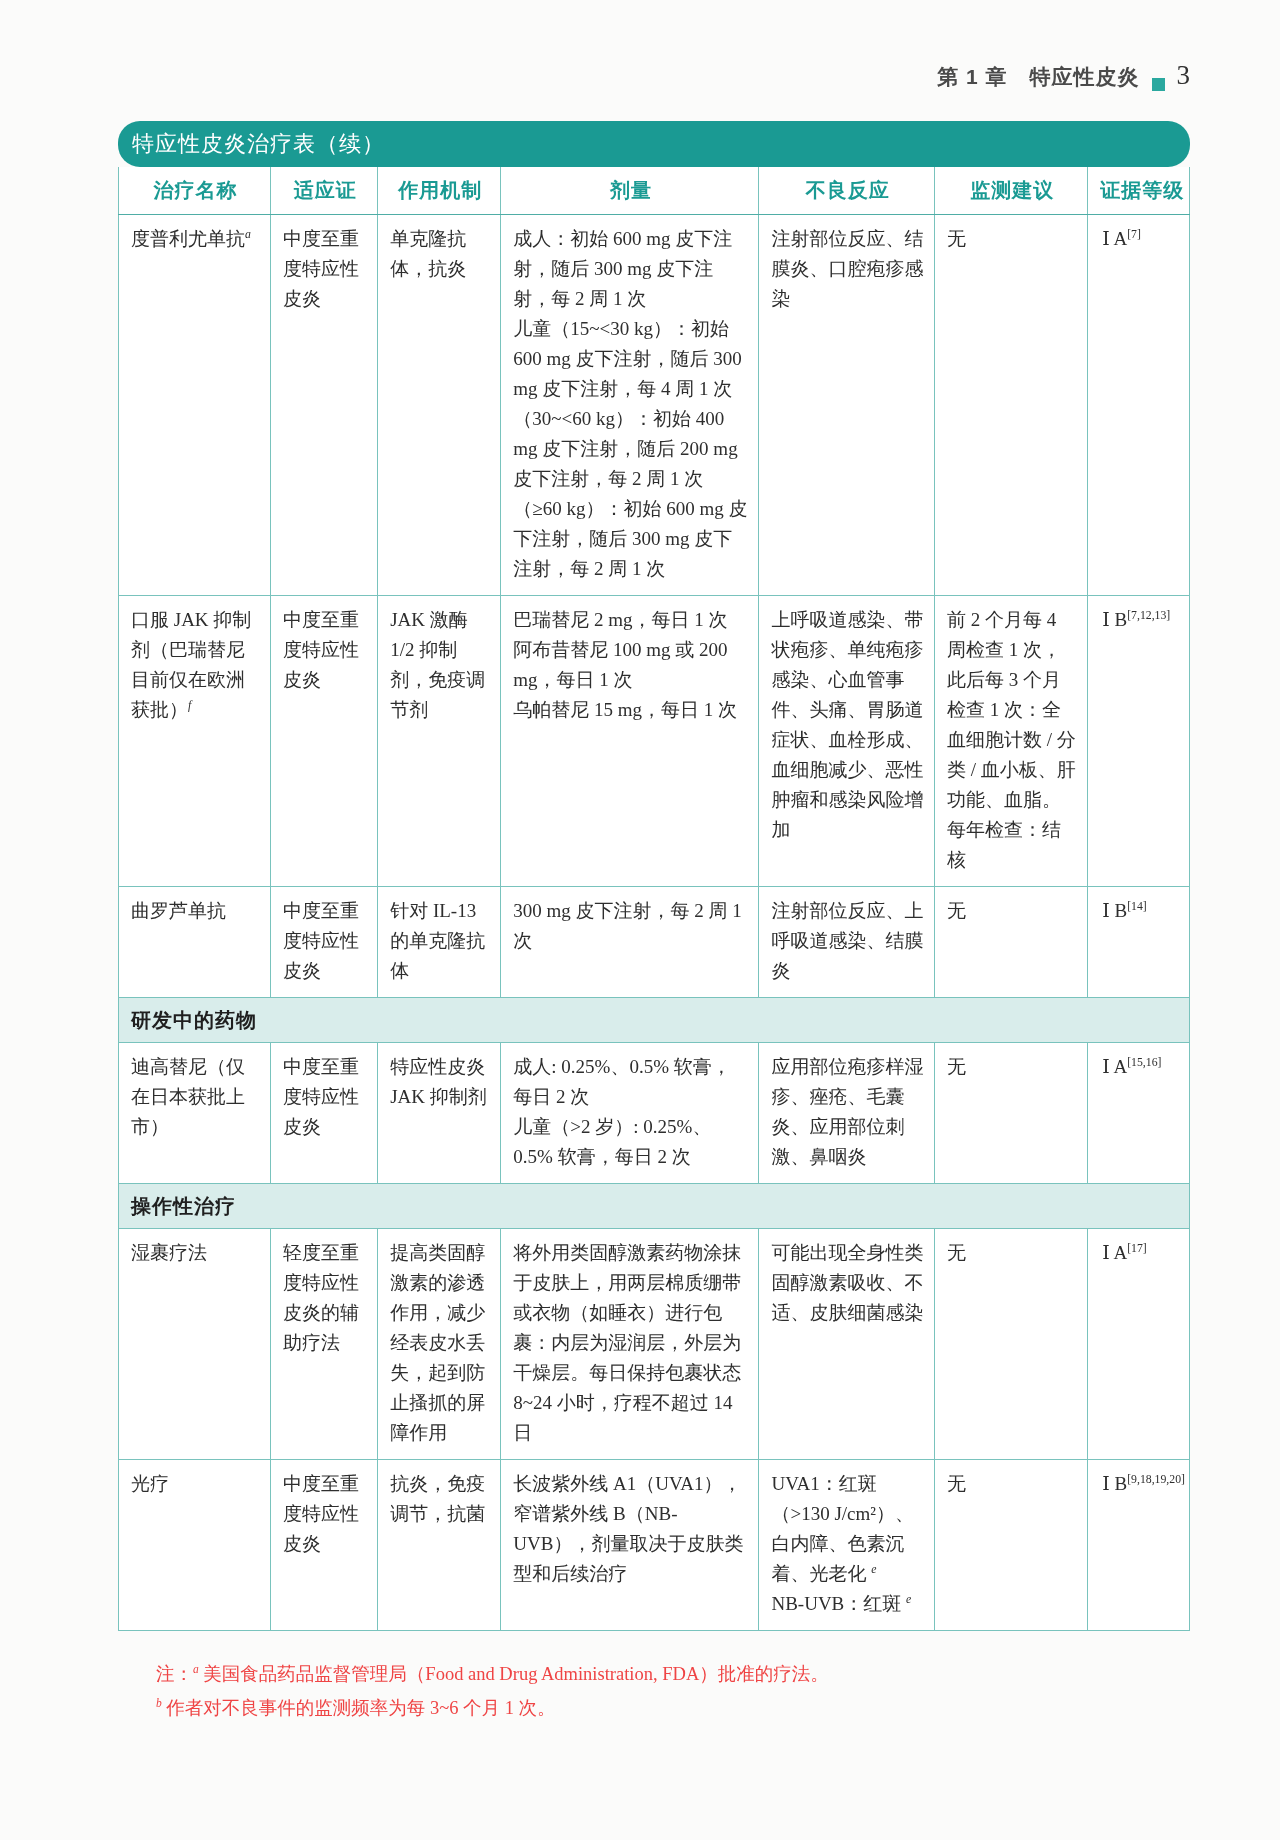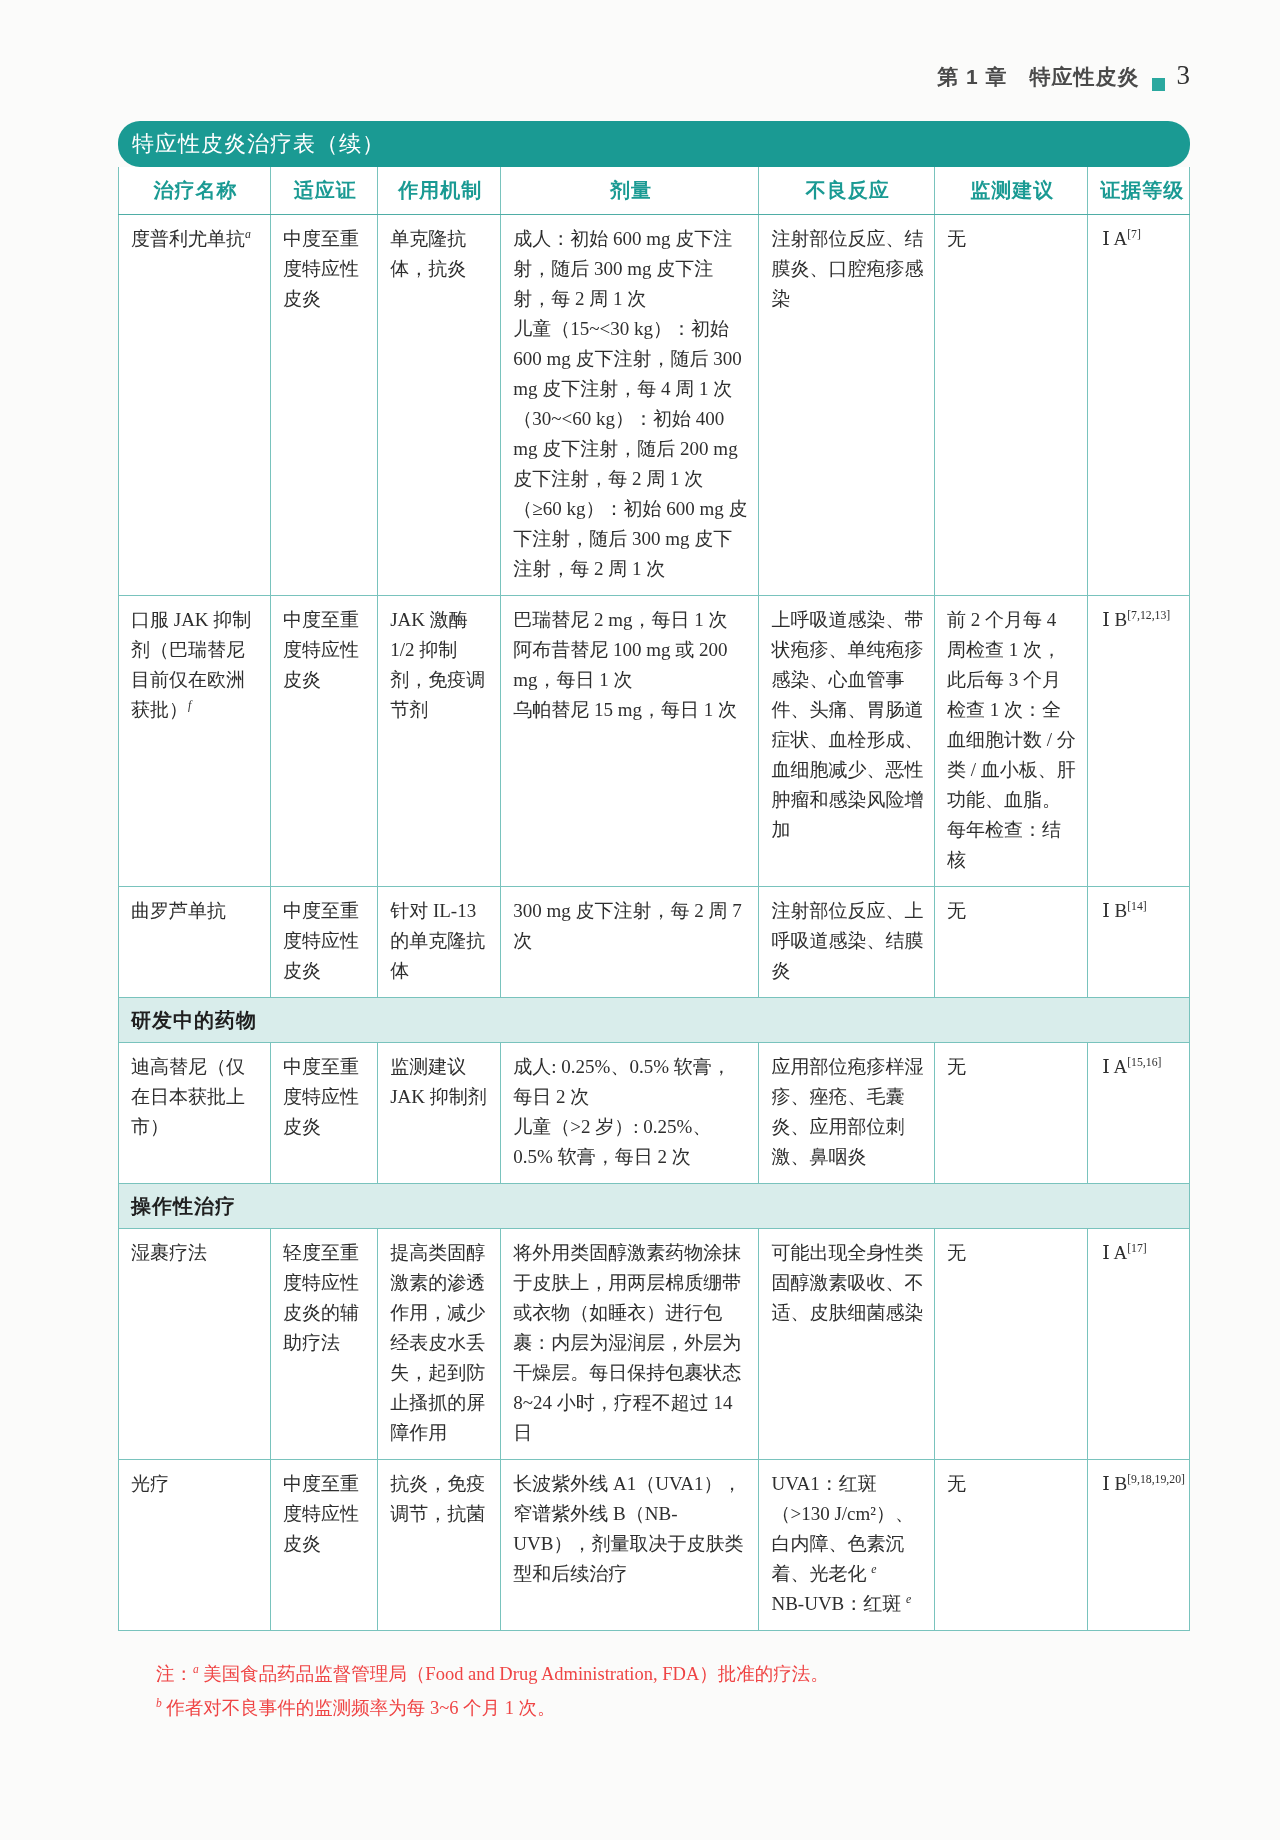--- a/index.html
+++ b/index.html
@@ -158,21 +158,21 @@
             <td>
               <div class="cell-line">曲罗芦单抗</div>
             </td>
             <td>
               <div class="cell-line">中度至重度特应性皮炎</div>
             </td>
             <td>
               <div class="cell-line">针对 IL-13 的单克隆抗体</div>
             </td>
             <td>
-              <div class="cell-line">300 mg 皮下注射，每 2 周 7 次</div>
+              <div class="cell-line">300 mg 皮下注射，每 2 周 1 次</div>
             </td>
             <td>
               <div class="cell-line">注射部位反应、上呼吸道感染、结膜炎</div>
             </td>
             <td>
               <div class="cell-line">无</div>
             </td>
             <td class="evidence">
               <div class="cell-line">Ⅰ B<sup>[14]</sup></div>
             </td>
@@ -181,21 +181,21 @@
             <td colspan="7">研发中的药物</td>
           </tr>
           <tr>
             <td>
               <div class="cell-line">迪高替尼（仅在日本获批上市）</div>
             </td>
             <td>
               <div class="cell-line">中度至重度特应性皮炎</div>
             </td>
             <td>
-              <div class="cell-line">监测建议 JAK 抑制剂</div>
+              <div class="cell-line">特应性皮炎 JAK 抑制剂</div>
             </td>
             <td>
               <div class="cell-line">成人: 0.25%、0.5% 软膏，每日 2 次</div>
               <div class="cell-line">儿童（&gt;2 岁）: 0.25%、0.5% 软膏，每日 2 次</div>
             </td>
             <td>
               <div class="cell-line">应用部位疱疹样湿疹、痤疮、毛囊炎、应用部位刺激、鼻咽炎</div>
             </td>
             <td>
               <div class="cell-line">无</div>

